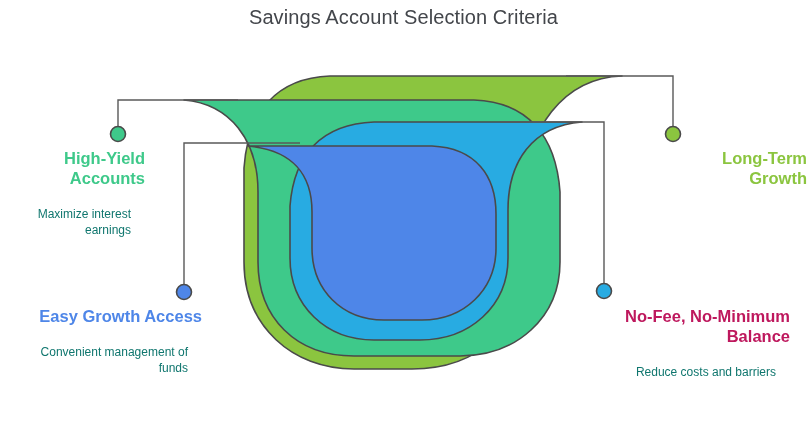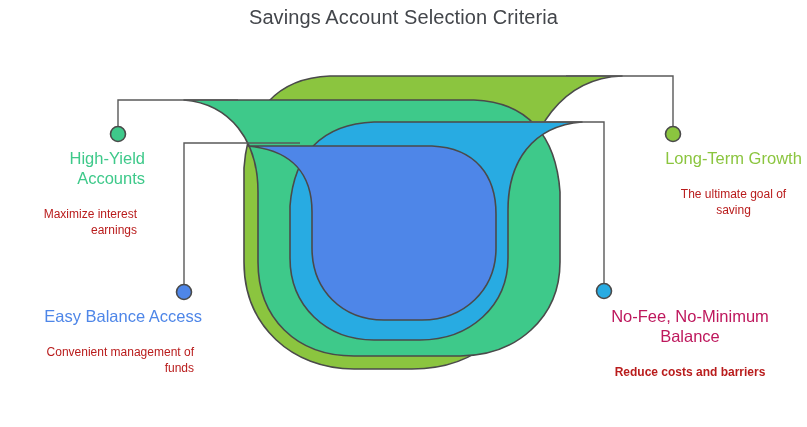--- a/index.html
+++ b/index.html
@@ -35,53 +35,53 @@
     top: 0;
     left: 0;
     width: 807px;
     height: 427px;
   }
   .label-block {
     position: absolute;
   }
   .label-title {
     font-size: 16.5px;
-    font-weight: normal;
+    font-weight: bold;
     line-height: 20px;
     margin: 0;
   }
   .label-desc {
     font-size: 12px;
     line-height: 16px;
-    color: #b91c1c;
-    margin: 8px;
+    color: #0f766e;
+    margin: 14px;
   }
   
   .align-right { text-align: right; }
-  .align-left  { text-align: center; }
+  .align-left  { text-align: right; }
 
   #lbl-high-yield {
     left: 0px; top: 148px; width: 145px;
   }
   #lbl-high-yield .label-desc { margin-top: 18px; }
 
   #lbl-easy-online {
     left: 22px; top: 306px; width: 180px;
   }
   #lbl-easy-online .label-desc { margin-top: 18px; text-align: right; }
 
   #lbl-long-term {
     left: 660px; top: 148px; width: 147px;
   }
   #lbl-long-term .label-desc { margin-top: 18px; }
 
   #lbl-no-fee {
     left: 590px; top: 306px; width: 200px;
   }
-  #lbl-no-fee .label-desc { margin-top: 18px; font-weight: bold; }
+  #lbl-no-fee .label-desc { margin-top: 18px; }
 </style>
 </head>
 <body>
 
 <div id="stage">
 
   <div class="page-title">Savings Account Selection Criteria</div>
 
   <svg class="diagram" viewBox="0 0 807 427">
     <g>
@@ -149,27 +149,26 @@
       <circle cx="604" cy="291" r="7.5" fill="#28abe2" stroke="#4a4a4a" stroke-width="1.6"></circle>
     </g>
   </svg>
 
   <div class="label-block align-right" id="lbl-high-yield">
     <p class="label-title" style="color:#3ec98a">High-Yield Accounts</p>
     <p class="label-desc">Maximize interest earnings</p>
   </div>
 
   <div class="label-block align-right" id="lbl-easy-online">
-    <p class="label-title" style="color:#4e86e8">Easy Balance Access</p>
+    <p class="label-title" style="color:#4e86e8">Easy Growth Access</p>
     <p class="label-desc">Convenient management of funds</p>
   </div>
 
   <div class="label-block align-left" id="lbl-long-term">
     <p class="label-title" style="color:#8bc53f">Long-Term Growth</p>
-    <p class="label-desc">The ultimate goal of saving</p>
   </div>
 
   <div class="label-block align-left" id="lbl-no-fee">
     <p class="label-title" style="color:#be185d">No-Fee, No-Minimum Balance</p>
     <p class="label-desc">Reduce costs and barriers</p>
   </div>
 
 </div>
 
 </body></html>

